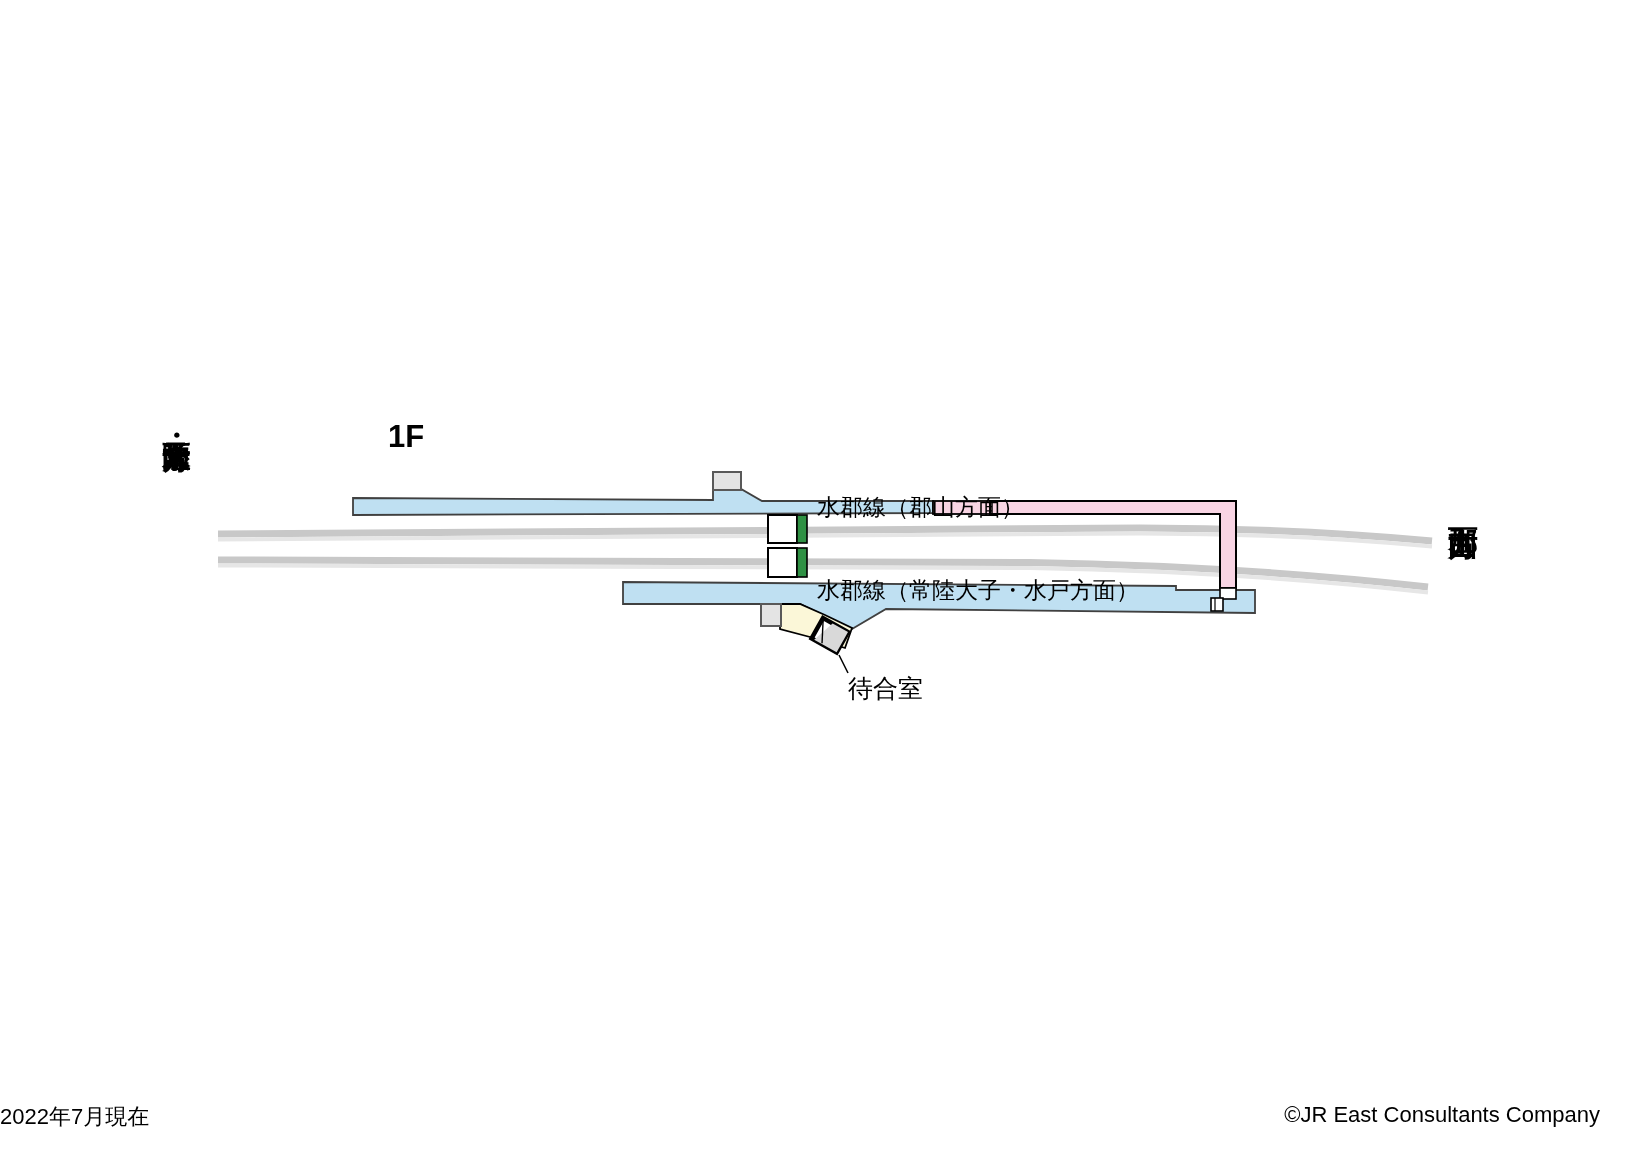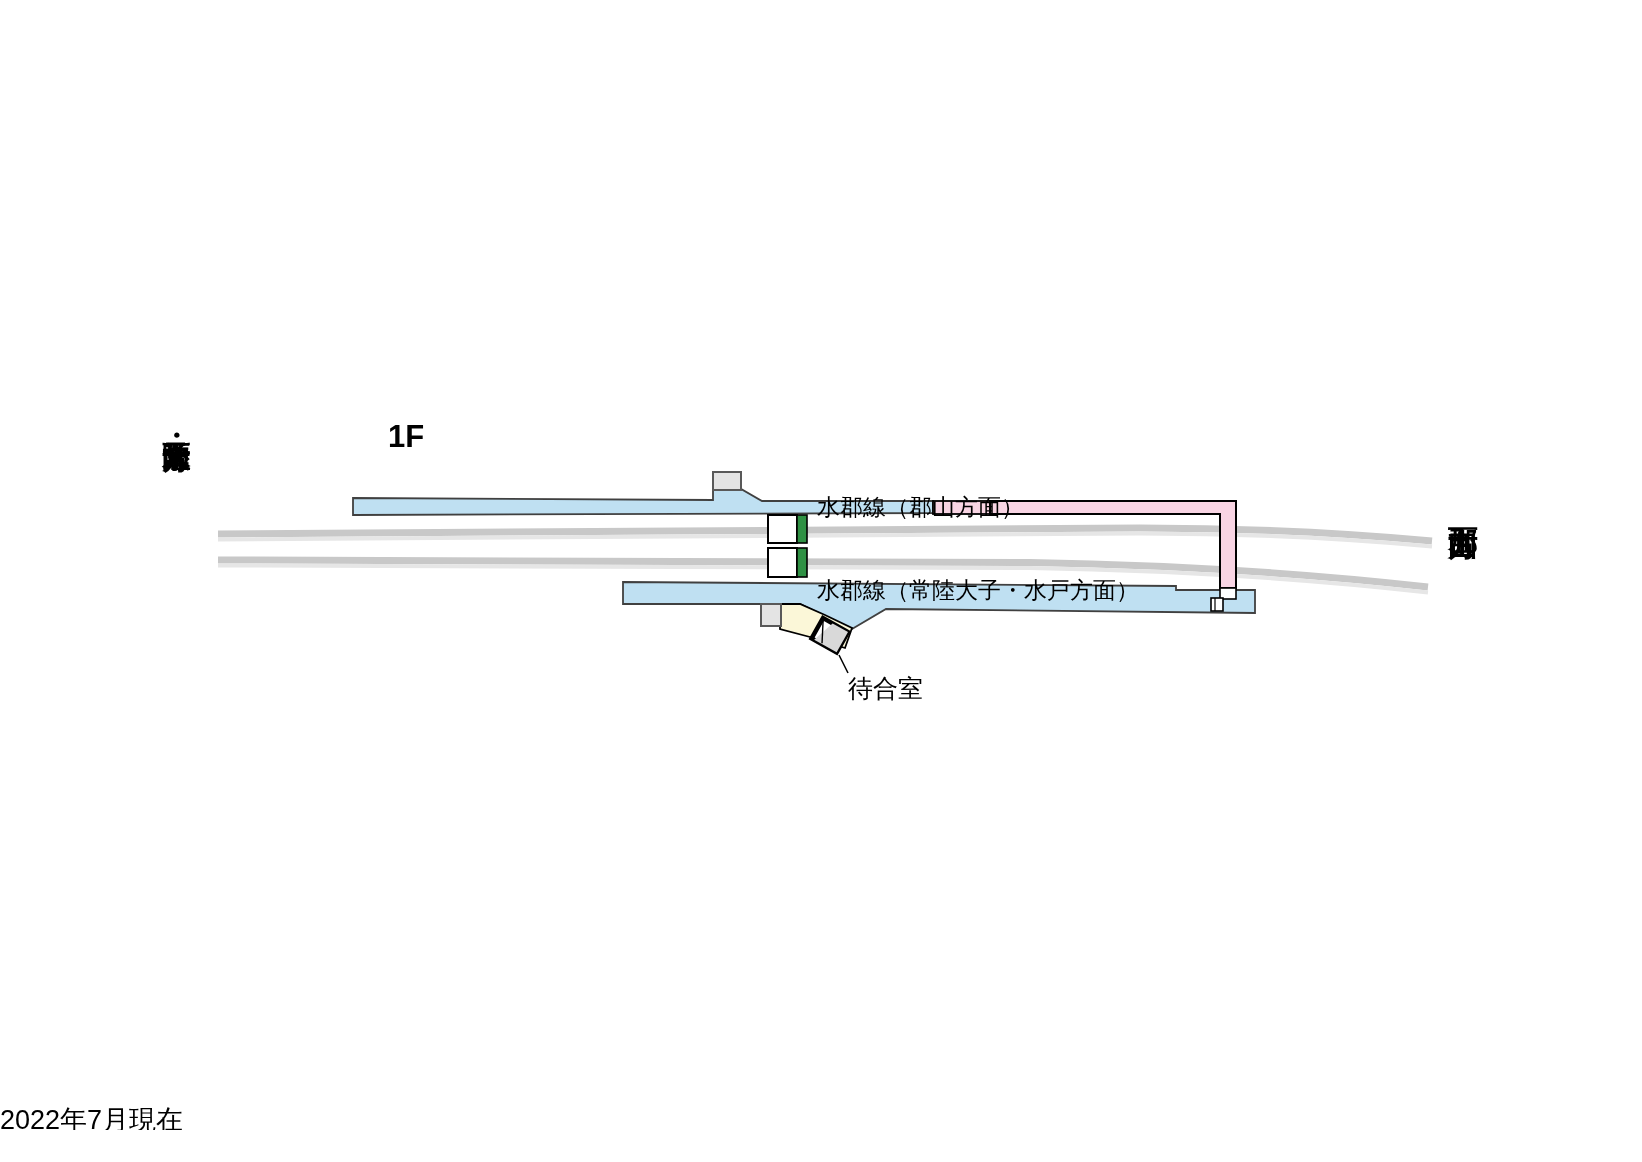--- a/index.html
+++ b/index.html
@@ -60,23 +60,22 @@
     font-weight:500;
     margin-left:44px;
   }
   .footer{
     position:absolute;
     left:0; top:1102px;
     width:1600px;
     display:flex;
     justify-content:space-between;
     gap:40px;
-    font-size:27px;
+    font-size:22px;
     color:#000;
-    text-decoration:underline;
   }
 </style>
 </head>
 <body>
 
 <div id="stage">
 
   <svg id="map-svg" width="1642" height="1162" viewBox="0 0 1642 1162">
 
     <path d="M 218 534 L 1140 528 Q 1290 528 1432 541" fill="none" stroke="#c8c8c8" stroke-width="7"></path>
@@ -119,15 +118,16 @@
   <div class="txt dir-right">郡山方面</div>
 
   <div class="txt track-label track-label-1">水郡線（郡山方面）</div>
 
   <div class="txt track-label track-label-2">水郡線（常陸大子・水戸方面）</div>
 
   <div class="txt waiting-label">待合室</div>
 
   <div class="footer">
     <span>2022年7月現在</span>
+    <span>©JR East Consultants Company</span>
   </div>
 
 </div>
 
 </body></html>

